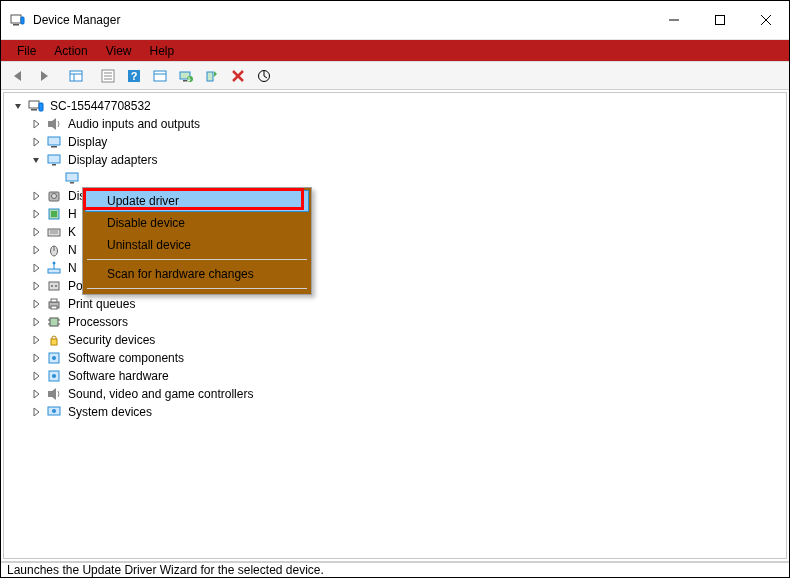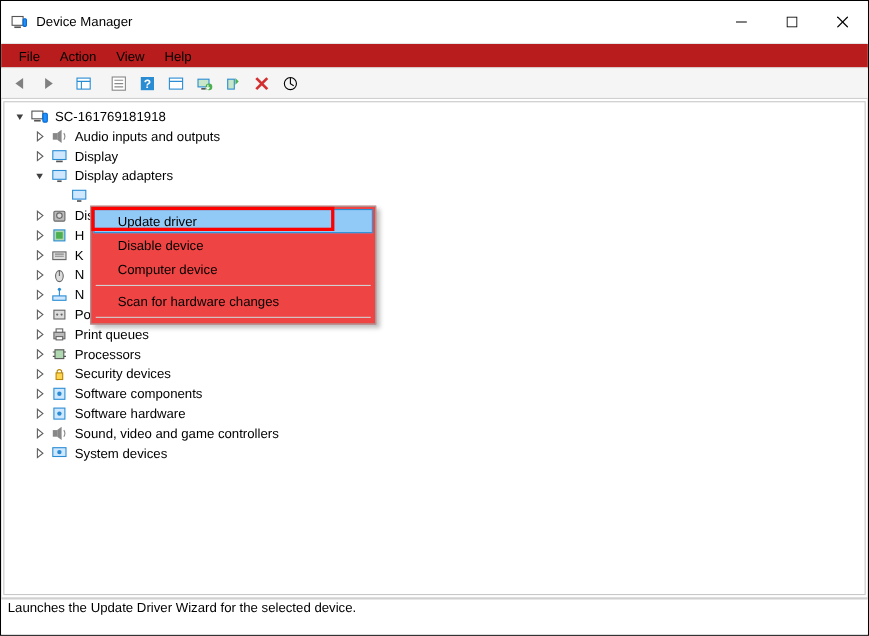--- a/index.html
+++ b/index.html
@@ -57,22 +57,22 @@
     width:12px; height:12px; display:inline-flex; align-items:center; justify-content:center;
     margin-right:2px; cursor:pointer; flex-shrink:0;
   }
   .expander svg { width:10px; height:10px; }
   .node-icon { width:16px; height:16px; margin:0 4px 0 2px; flex-shrink:0; }
   .node-label { padding:1px 2px; }
   
   .context-menu {
     position:absolute;
     left:78px; top:94px;
-    width:260px;
-    background:#ef4444;
+    width:230px;
+    background:#a16207;
     border:1px solid #a0a0a0;
     box-shadow:3px 3px 4px rgba(0,0,0,0.25);
     padding:2px;
   }
   .ctx-item {
     height:22px; display:flex; align-items:center;
     padding:0 14px 0 22px; cursor:default;
   }
   .ctx-item.highlight {
     background:#91c9f7;
@@ -80,22 +80,22 @@
     padding:0 13px 0 21px;
   }
   .ctx-item.bold { font-weight:600; }
   .ctx-sep { height:1px; background:#d0d0d0; margin:3px 2px; }
   .ctx-redbox {
     position:absolute; left:0; top:0; width:221px; height:22px;
     border:3px solid #ff0000; pointer-events:none;
   }
   
   .statusbar {
-    height:34px; border-top:2px solid #d0d0d0;
-    display:flex; padding-left:6px; background:#fff;
+    height:16px; border-top:2px solid #d0d0d0;
+    display:flex; align-items:center; padding-left:6px; background:#fff;
     font-size:12px;
   }
 </style>
 </head>
 <body>
 
 <div class="window">
 
   <div class="titlebar">
     <span class="app-icon">
@@ -209,21 +209,21 @@
               <span class="expander">
                 <svg viewBox="0 0 10 10">
                   <path d="M2 3 L8 3 L5 8 Z" fill="#404040"></path>
                 </svg>
               </span>
               <span class="node-icon"><svg viewBox="0 0 16 16">
                   <rect x="1" y="3" width="10" height="7" fill="#fff" stroke="#555"></rect>
                   <rect x="3" y="11" width="6" height="1.5" fill="#555"></rect>
                   <rect x="11" y="5" width="4" height="8" rx="1" fill="#1e90ff" stroke="#0066cc"></rect>
                 </svg></span>
-              <span class="node-label">SC-161769181918</span>
+              <span class="node-label">SC-155447708532</span>
             </div>
             <ul>
               <li>
                 <div class="node">
                   <span class="expander">
                     <svg viewBox="0 0 10 10">
                       <path d="M3 1 L8 5 L3 9 Z" fill="none" stroke="#606060"></path>
                     </svg>
                   </span>
                   <span class="node-icon"><svg viewBox="0 0 16 16">
@@ -465,21 +465,21 @@
                 </div>
               </li>
             </ul>
           </li>
         </ul>
 
       <div class="context-menu" id="ctxmenu">
         <div class="ctx-redbox"></div>
       <div class="ctx-item highlight">Update driver</div>
           <div class="ctx-item">Disable device</div>
-          <div class="ctx-item">Computer device</div>
+          <div class="ctx-item">Uninstall device</div>
           <div class="ctx-sep"></div>
           <div class="ctx-item">Scan for hardware changes</div>
           <div class="ctx-sep"></div>
         </div>
     </div>
   </div>
 
   <div class="statusbar">
     <span>Launches the Update Driver Wizard for the selected device.</span>
   </div>

